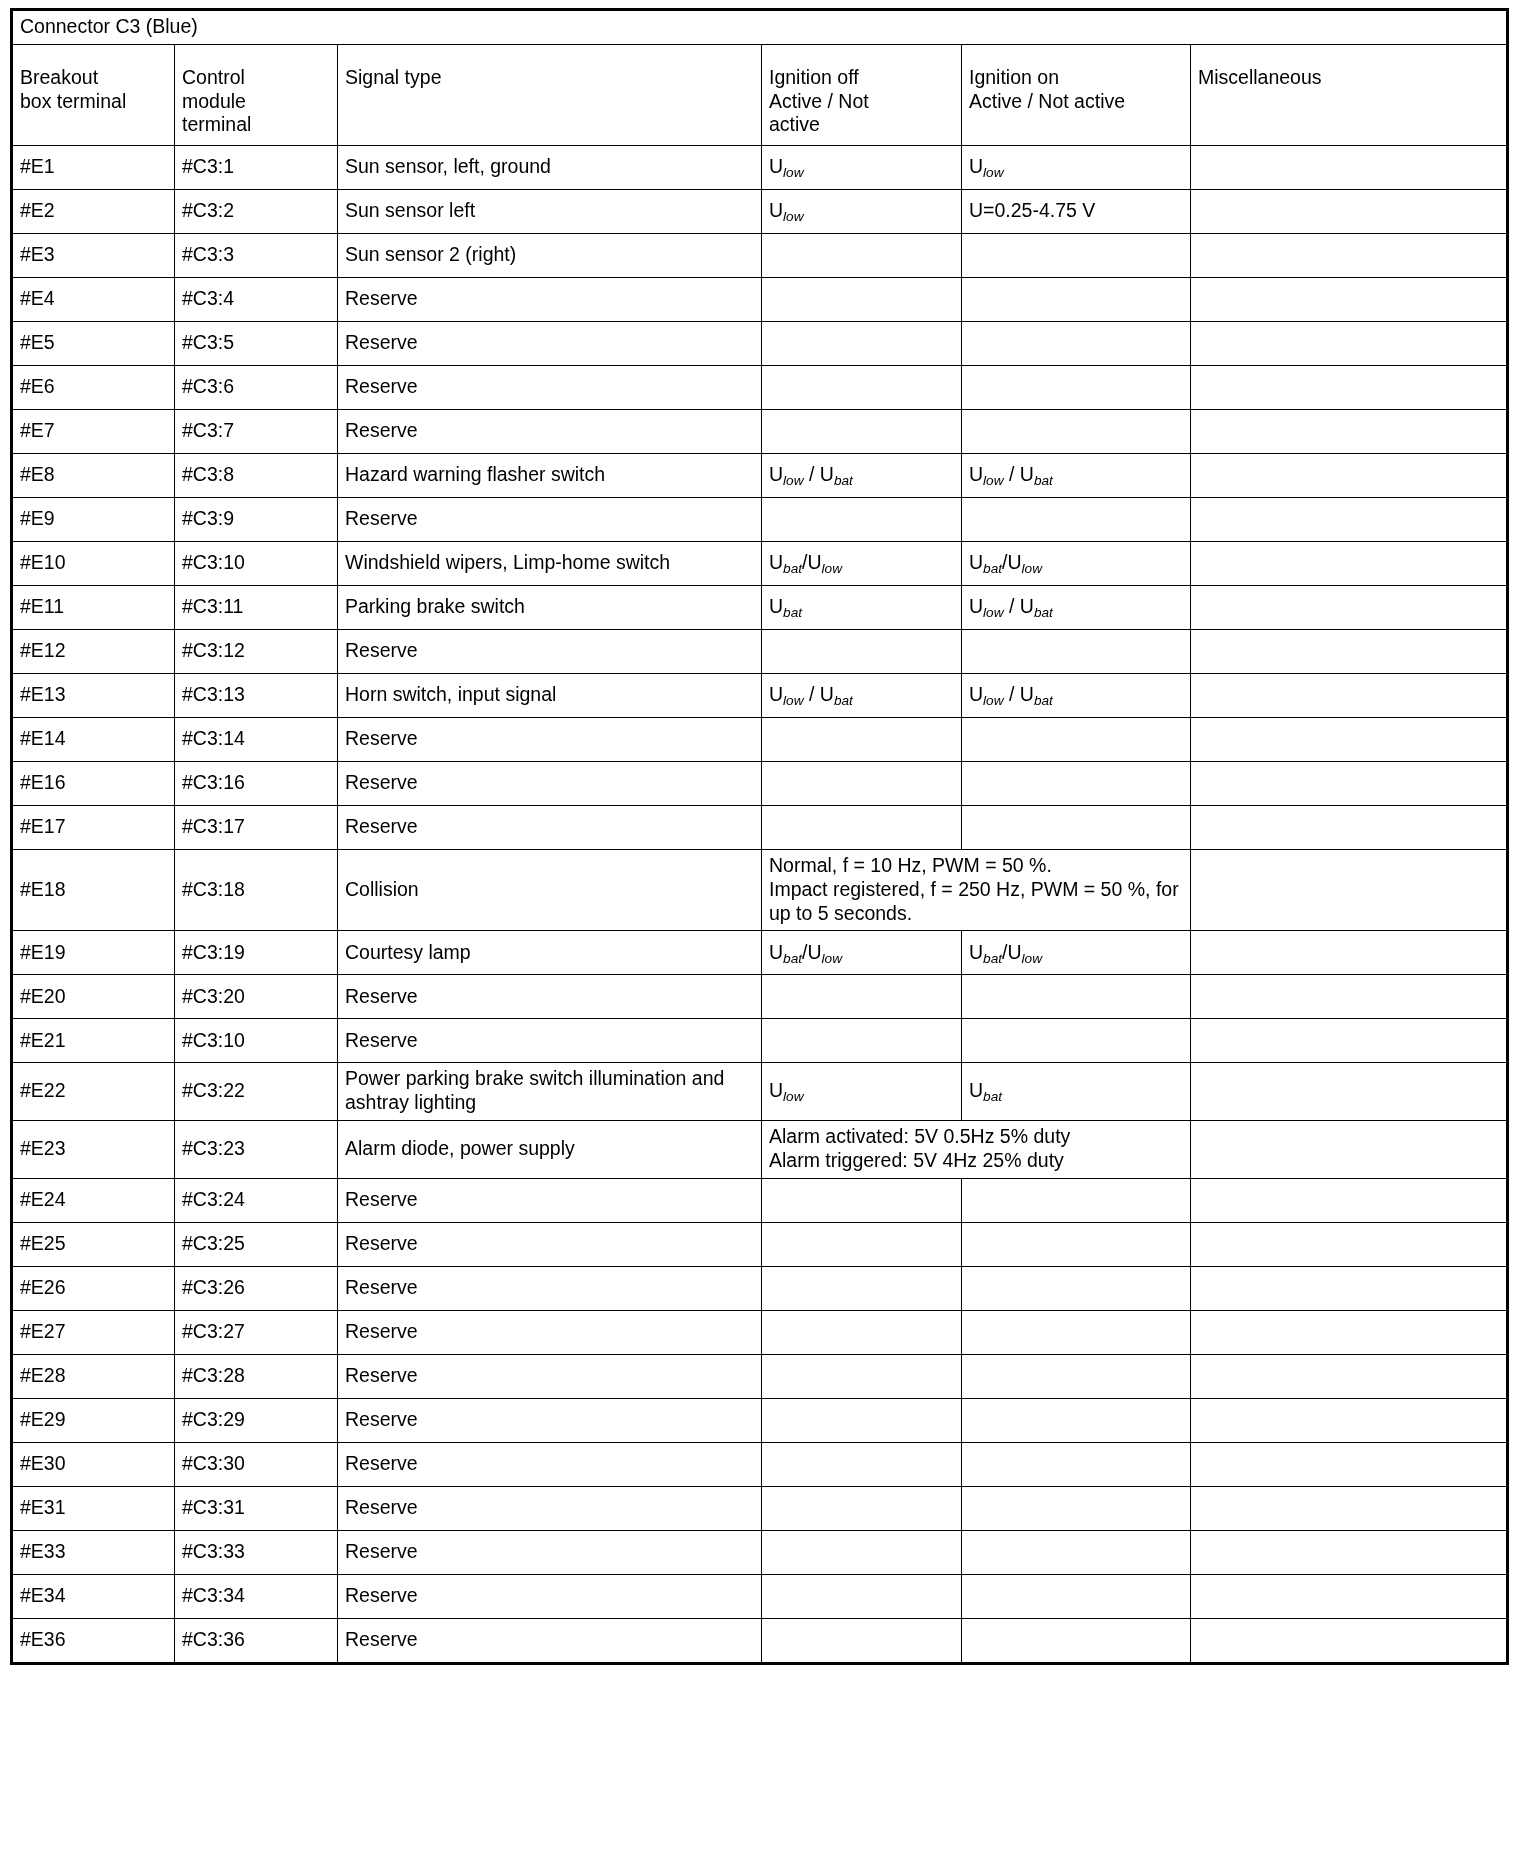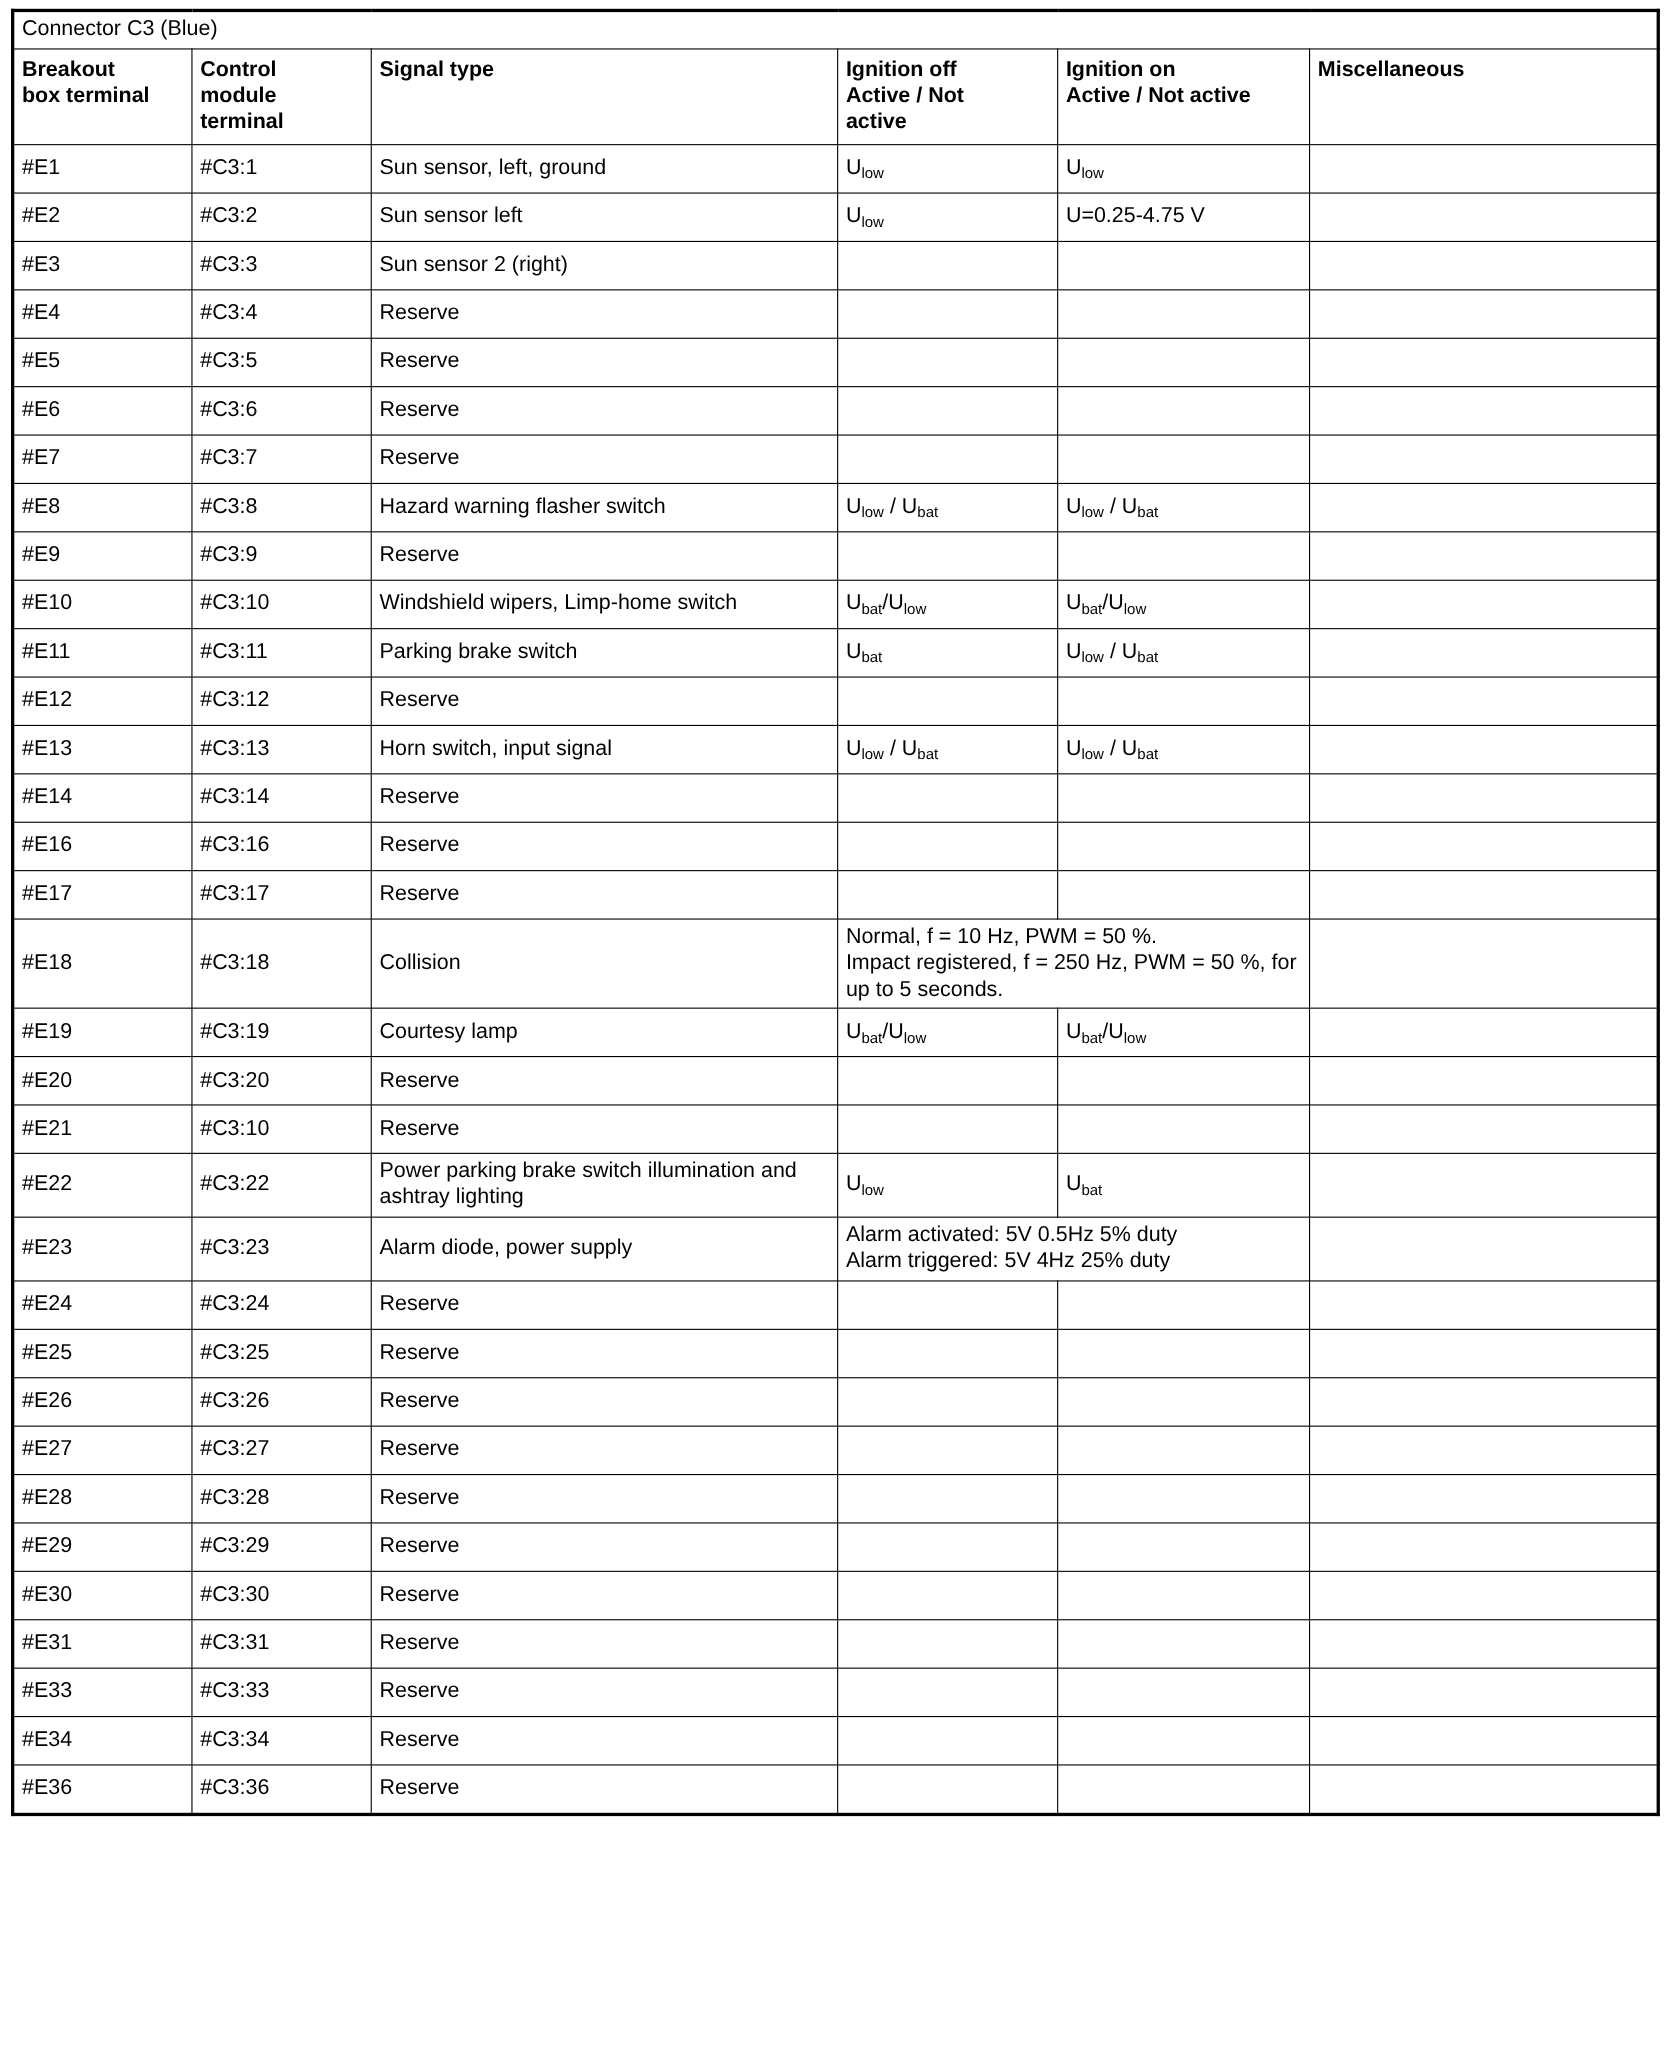--- a/index.html
+++ b/index.html
@@ -35,40 +35,41 @@
     font-weight: normal;
     word-wrap: break-word;
   }
   .title-cell {
     text-align: center;
     font-weight: bold;
     font-size: 20px;
     padding: 6px 0 7px 0;
   }
   thead td.hdr {
-    font-weight: bold;
+    font-weight: normal;
     vertical-align: top;
-    padding-top: 7px;
+    padding-top: 21px;
     padding-bottom: 8px;
   }
   
   col.c0 { width: 163px; }
   col.c1 { width: 163px; }
   col.c2 { width: 424px; }
   col.c3 { width: 200px; }
   col.c4 { width: 229px; }
   col.c5 { width: 317px; }
 
   .row-tall td { height: 34px; }
   td.sig { }
   sub {
     font-size: 0.70em;
     vertical-align: baseline;
     position: relative;
     top: 4px;
+    font-style: italic;
   }
   .multiline { line-height: 1.25; margin-top: 32px; }
 </style>
 </head>
 <body>
 
 <div id="sheet">
   <table class="spec">
     <colgroup>
       <col class="c0">

